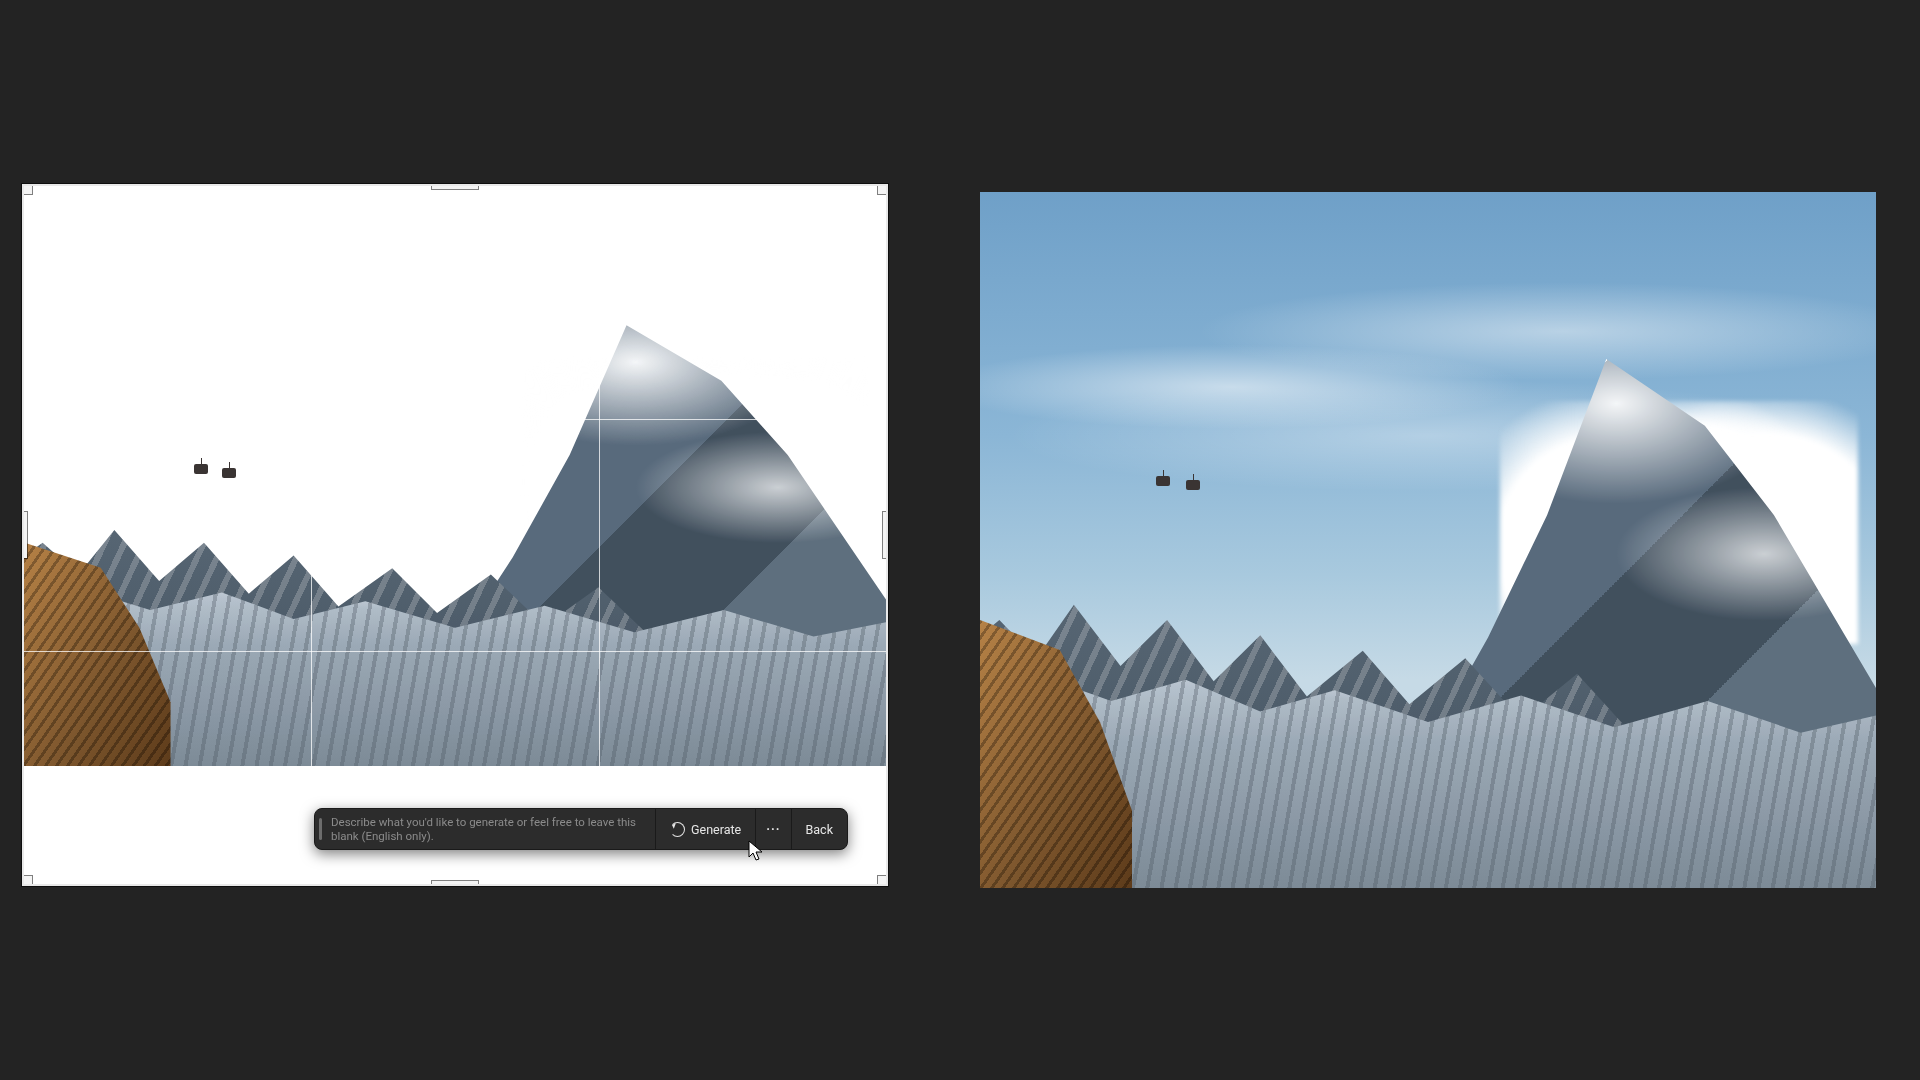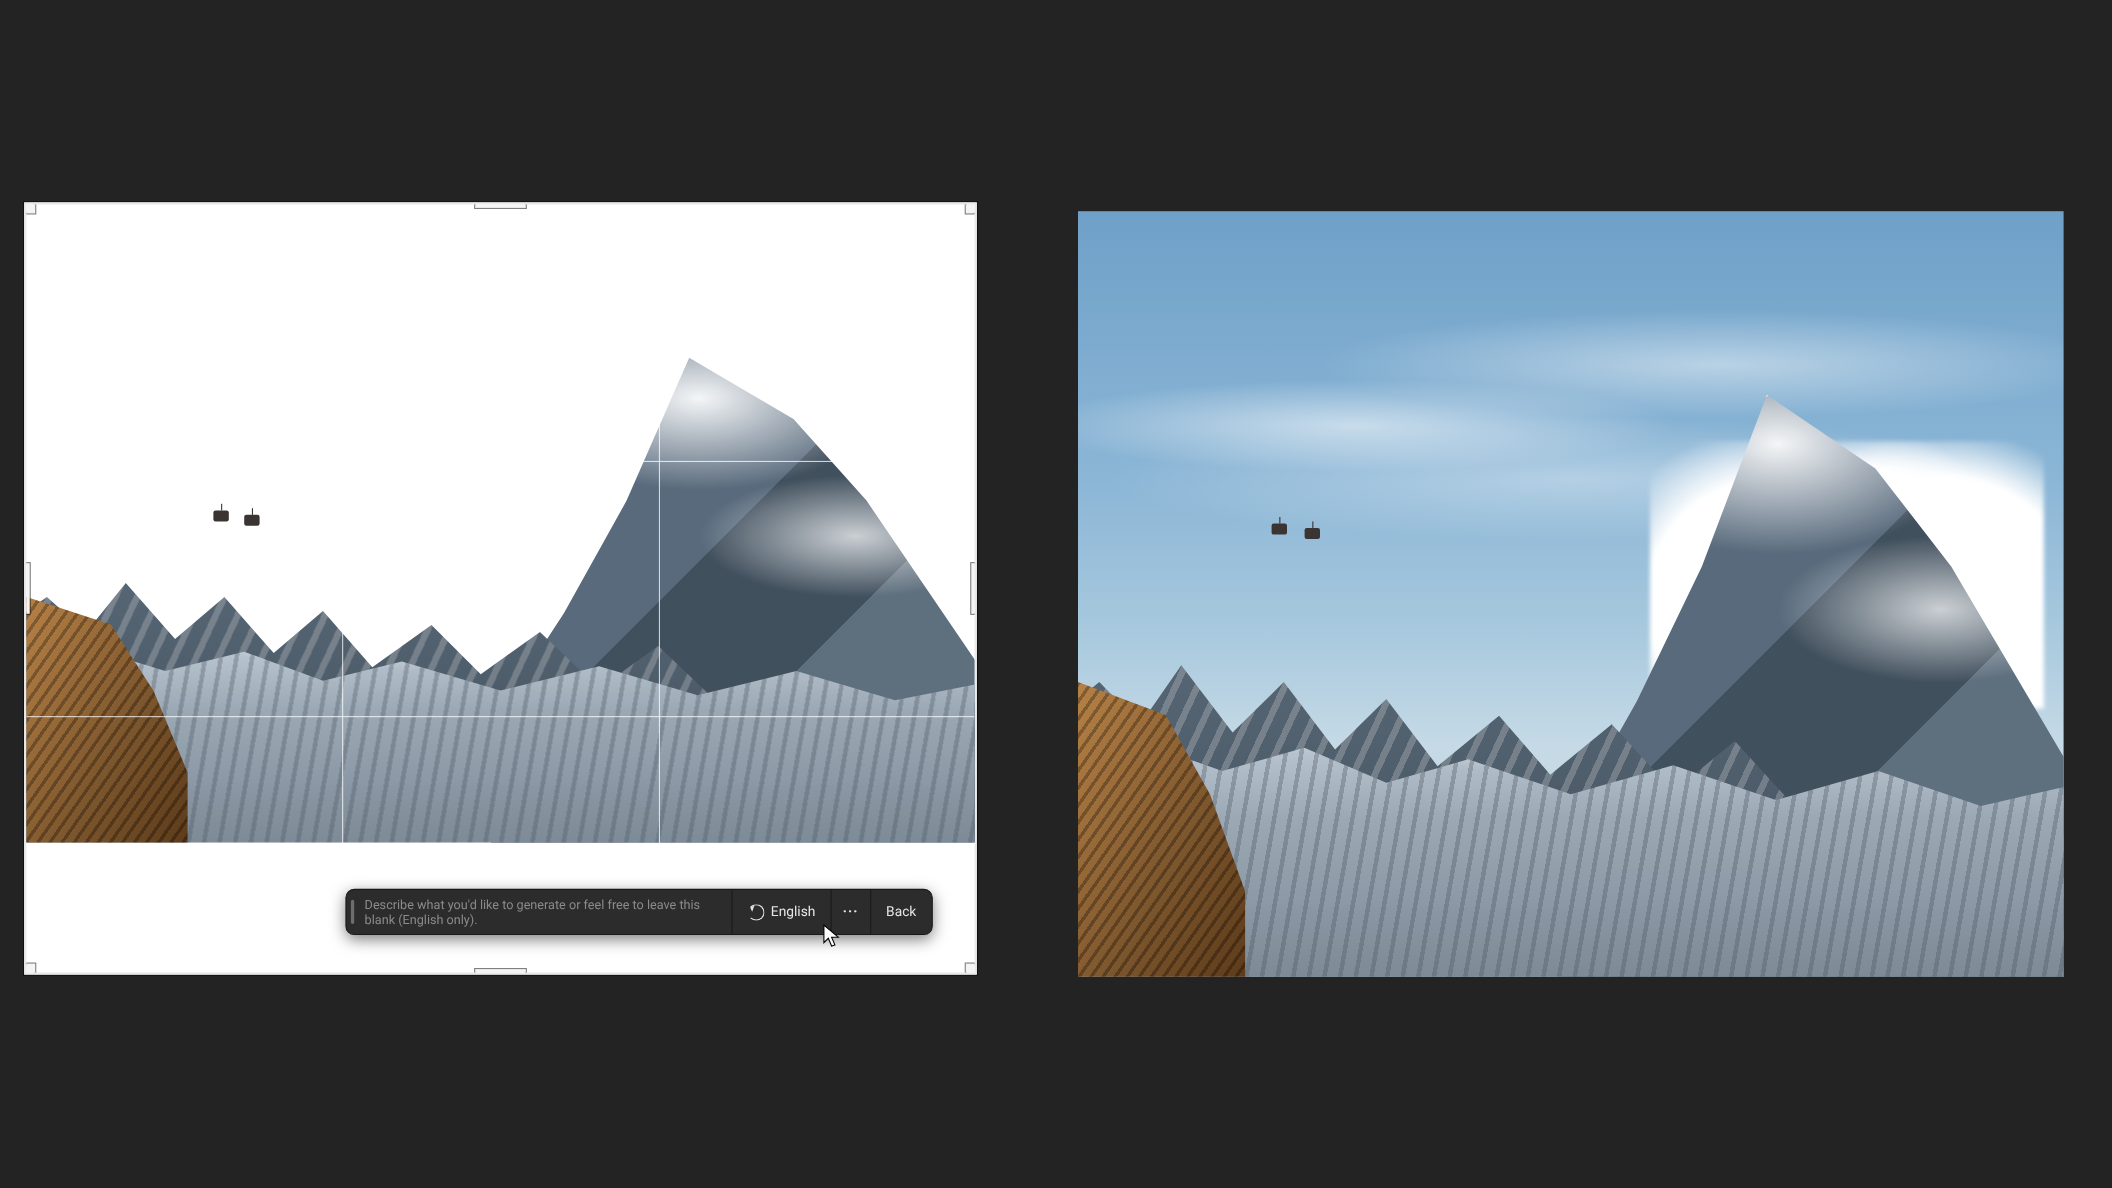--- a/index.html
+++ b/index.html
@@ -293,21 +293,21 @@
 </div>
 
 <div class="gen-bar">
   <div class="grip">
       <span></span>
     </div>
   <textarea class="prompt" placeholder="Describe what you'd like to generate or feel free to leave this blank (English only)." style=""></textarea>
   <div class="divider"></div>
   <button>
     <span class="refresh-icon"></span>
-    <span>English</span>
+    <span>Generate</span>
   </button>
   <div class="divider"></div>
   <button class="more">
     <span>···</span>
   </button>
   <div class="divider"></div>
   <button>
     <span>Back</span>
   </button>
 </div>

